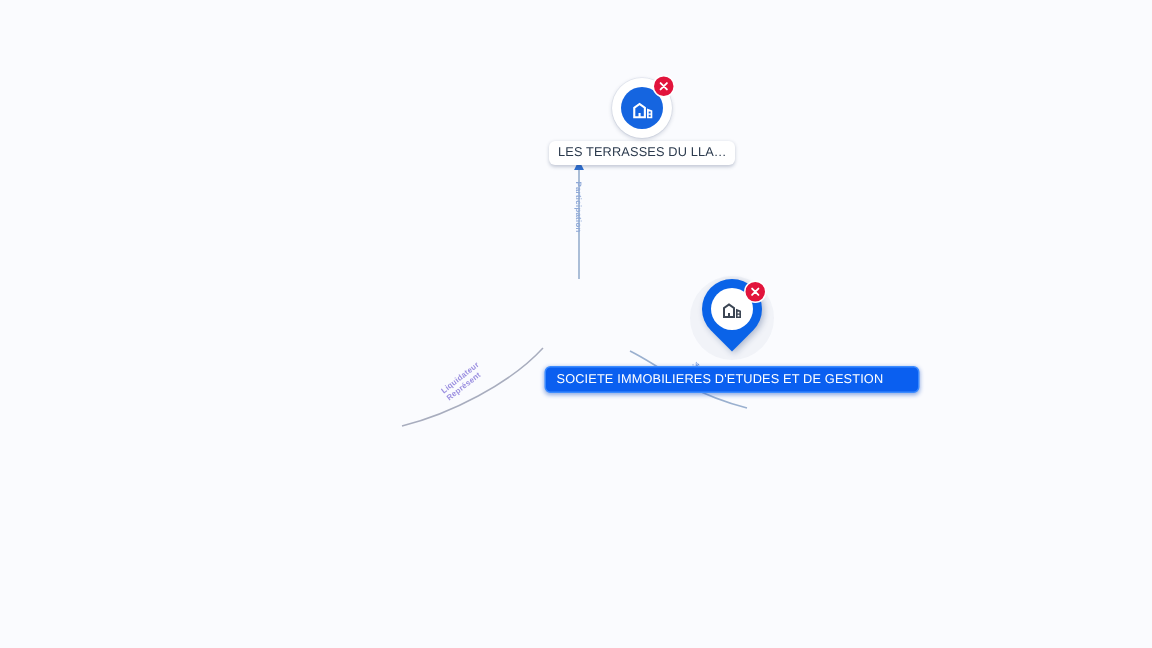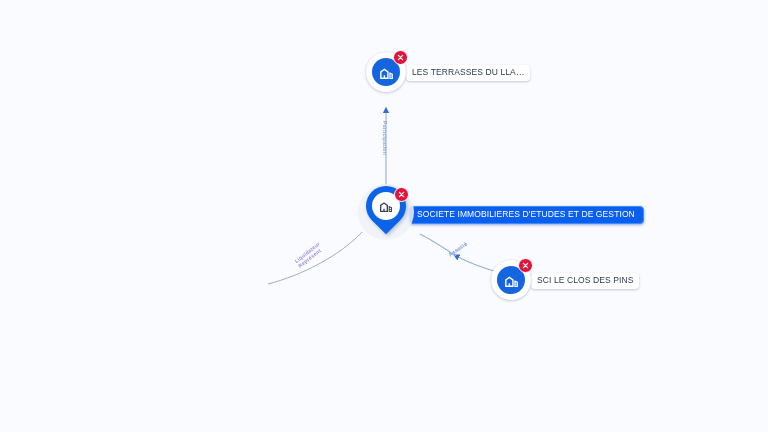--- a/index.html
+++ b/index.html
@@ -26,21 +26,21 @@
     top: 0;
     width: 768px;
     height: 432px;
     pointer-events: none;
   }
 
   
   .node {
     position: absolute;
     display: flex;
-    flex-direction: row;
+    flex-direction: column;
     align-items: center;
   }
 
   .node-puck {
     position: relative;
     width: 40px;
     height: 40px;
   }
   .puck-bg {
     position: absolute;
@@ -151,21 +151,21 @@
     line-height: 11px;
     color: #2b3a4d;
     white-space: nowrap;
     box-shadow: 0 1px 2.5px rgba(30,50,90,0.25);
     letter-spacing: 0.1px;
   }
   .node-label.selected {
     background: #0a5ff0;
     color: #ffffff;
     border: 1px solid #3c8bff;
-    padding: 2px 8px 3px 7px;
+    padding: 2px 23px 3px 7px;
     font-size: 8.5px;
     box-shadow: 0 1px 3px rgba(10,70,190,0.45);
   }
 
   
   .edge-label {
     position: absolute;
     font-size: 5.2px;
     line-height: 6px;
     letter-spacing: 0.2px;
@@ -254,33 +254,15 @@
       </div>
       <div class="badge-x">
         <svg width="7" height="7" viewBox="0 0 10 10" aria-hidden="true">
           <path d="M2 2 L8 8 M8 2 L2 8" stroke="#ffffff" stroke-width="1.8" stroke-linecap="round"></path>
         </svg>
       </div>
     </div>
     <div class="node-label selected">SOCIETE IMMOBILIERES D'ETUDES ET DE GESTION</div>
   </div>
 
-  <div class="node" style="left:491px; top:260px;">
-    <div class="node-puck">
-      <div class="puck-bg"></div>
-      <div class="puck-disc">
-        <svg width="17" height="17" viewBox="0 0 24 24" aria-hidden="true">
-          <path fill="#ffffff" d="M3 21V10.5l6-4.2 6 4.2V21H3zm2-2h3v-3h2v3h3v-7.5l-4-2.8-4 2.8V19z"></path>
-          <path fill="#ffffff" d="M16 21v-9.2l5 1.9V21h-5zm1.6-1.5h1.8v-1.8h-1.8v1.8zm0-3h1.8v-1.8h-1.8v1.8z"></path>
-          <circle cx="9" cy="12.6" r="1.1" fill="#1565e0"></circle>
-        </svg>
-      </div>
-      <div class="badge-x">
-        <svg width="7" height="7" viewBox="0 0 10 10" aria-hidden="true">
-          <path d="M2 2 L8 8 M8 2 L2 8" stroke="#ffffff" stroke-width="1.8" stroke-linecap="round"></path>
-        </svg>
-      </div>
-    </div>
-    <div class="node-label">SCI LE CLOS DES PINS</div>
-  </div>
 
 
 </div>
 
 </body></html>

